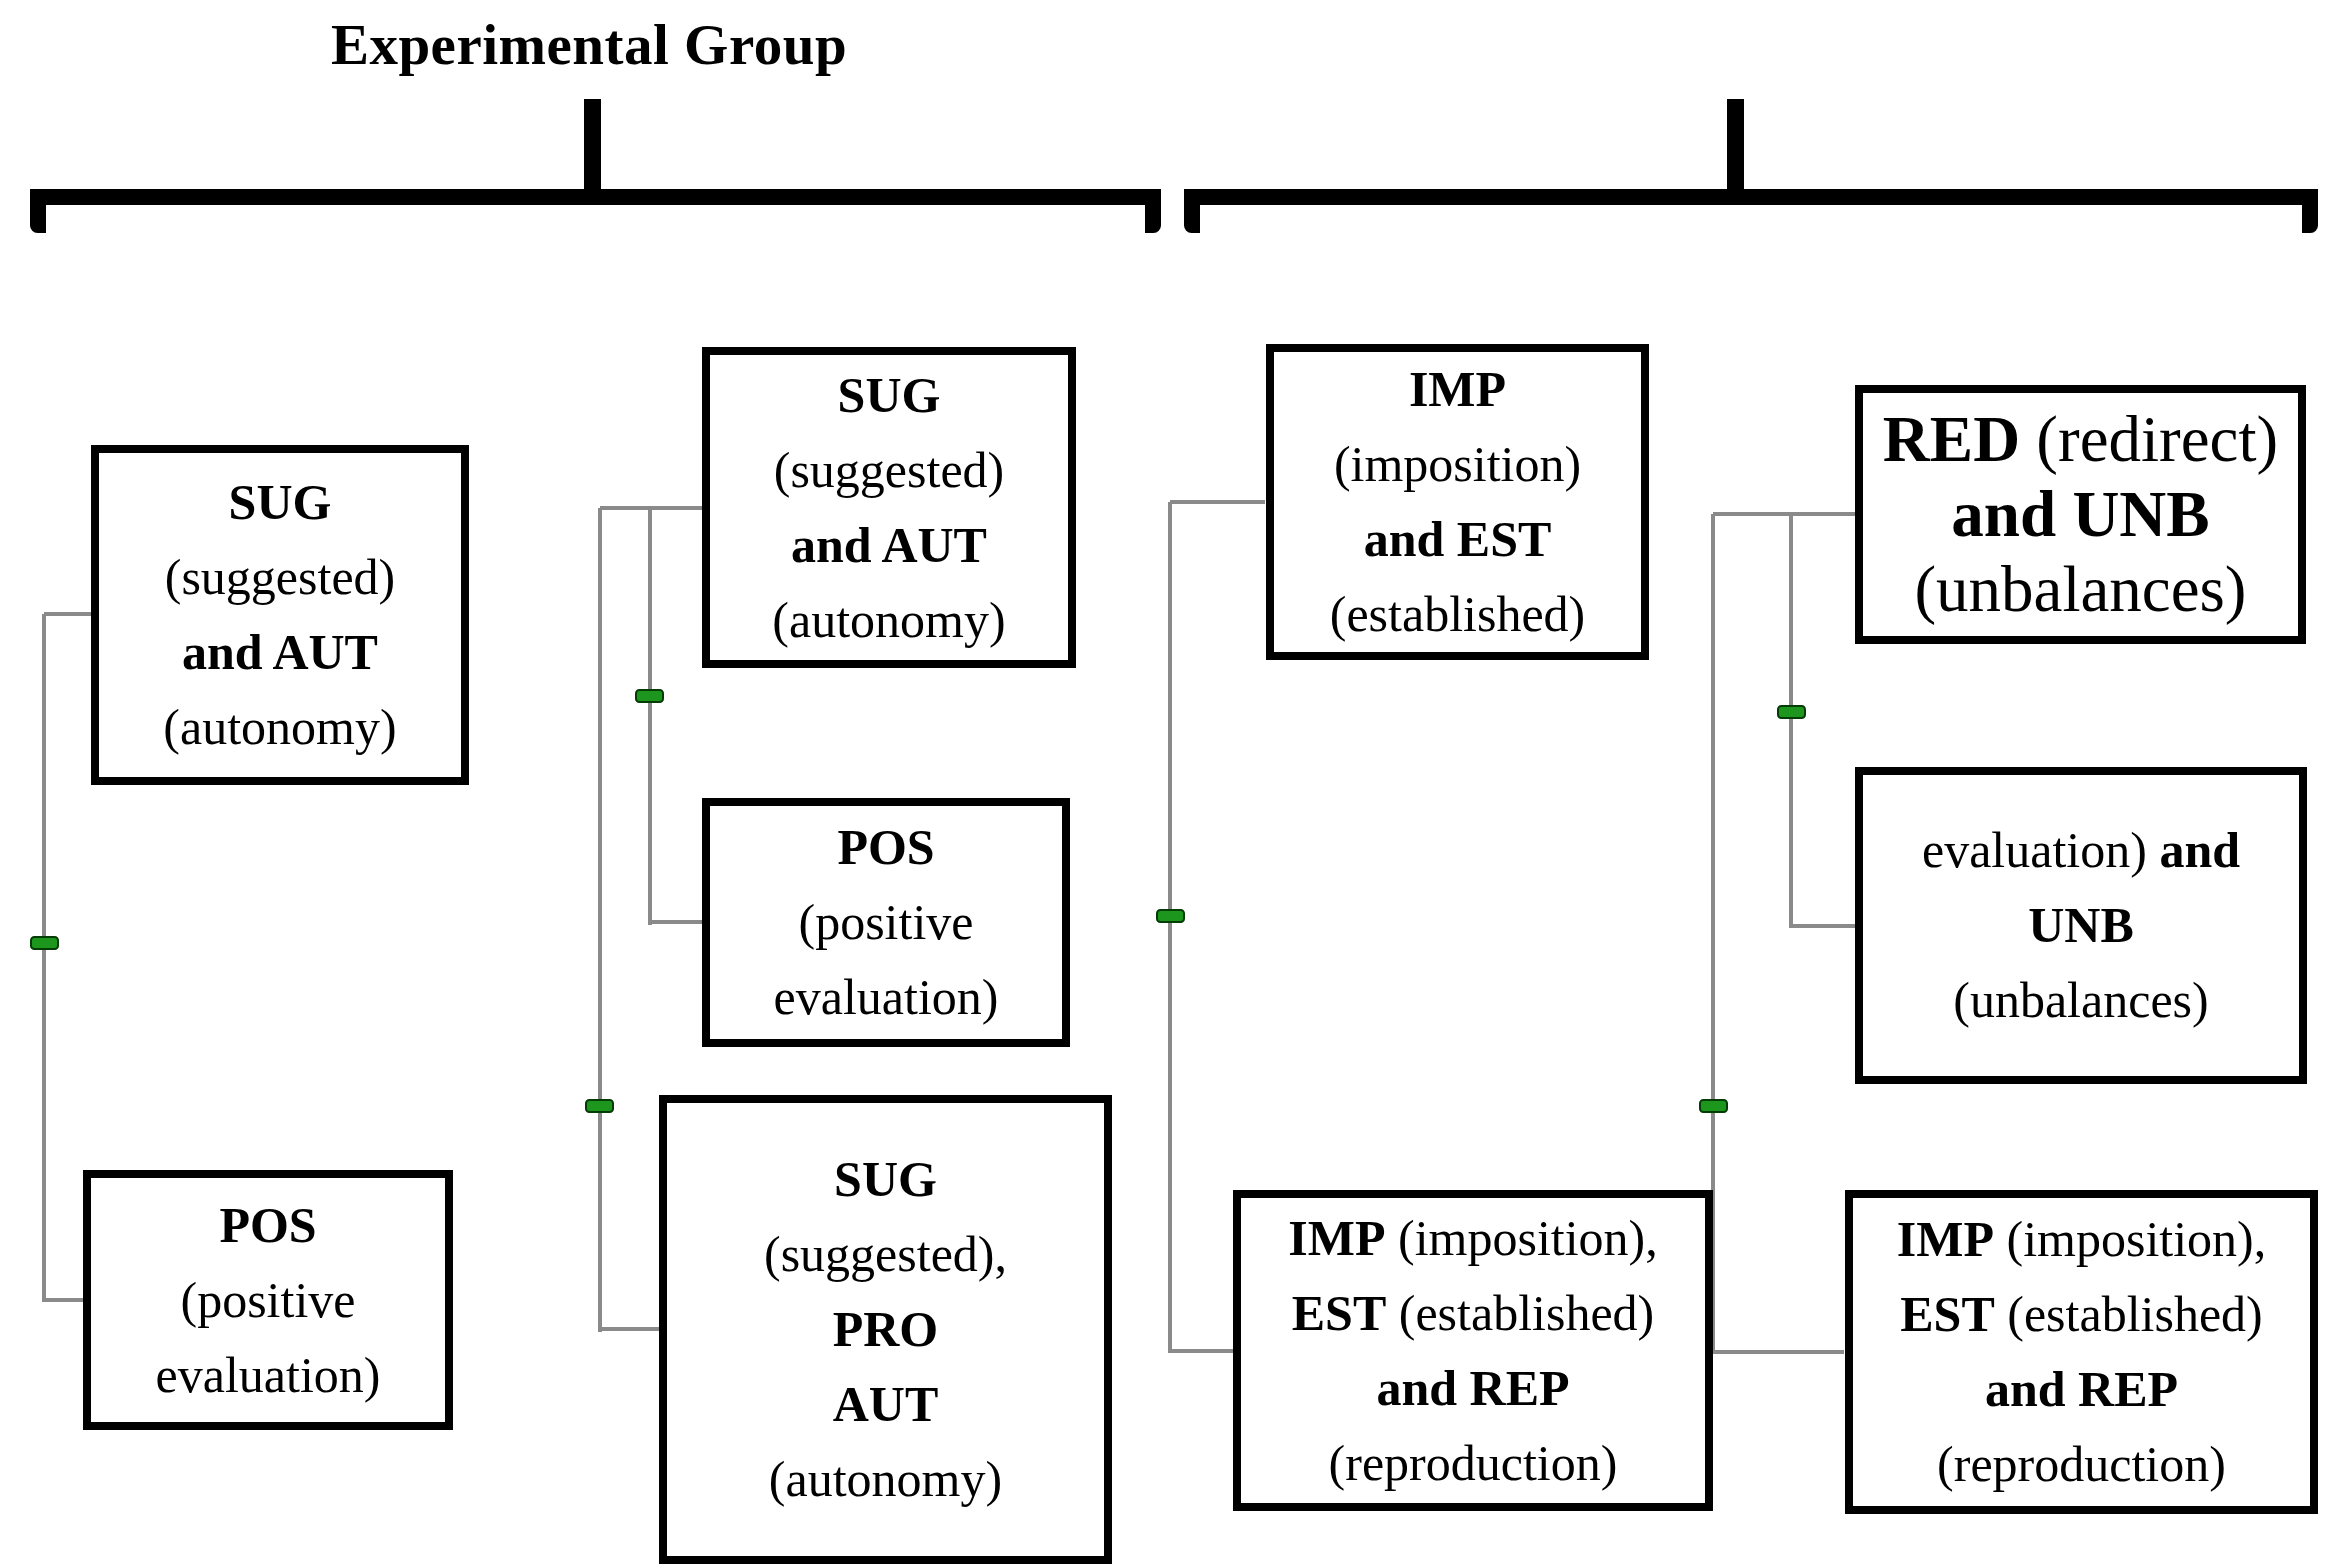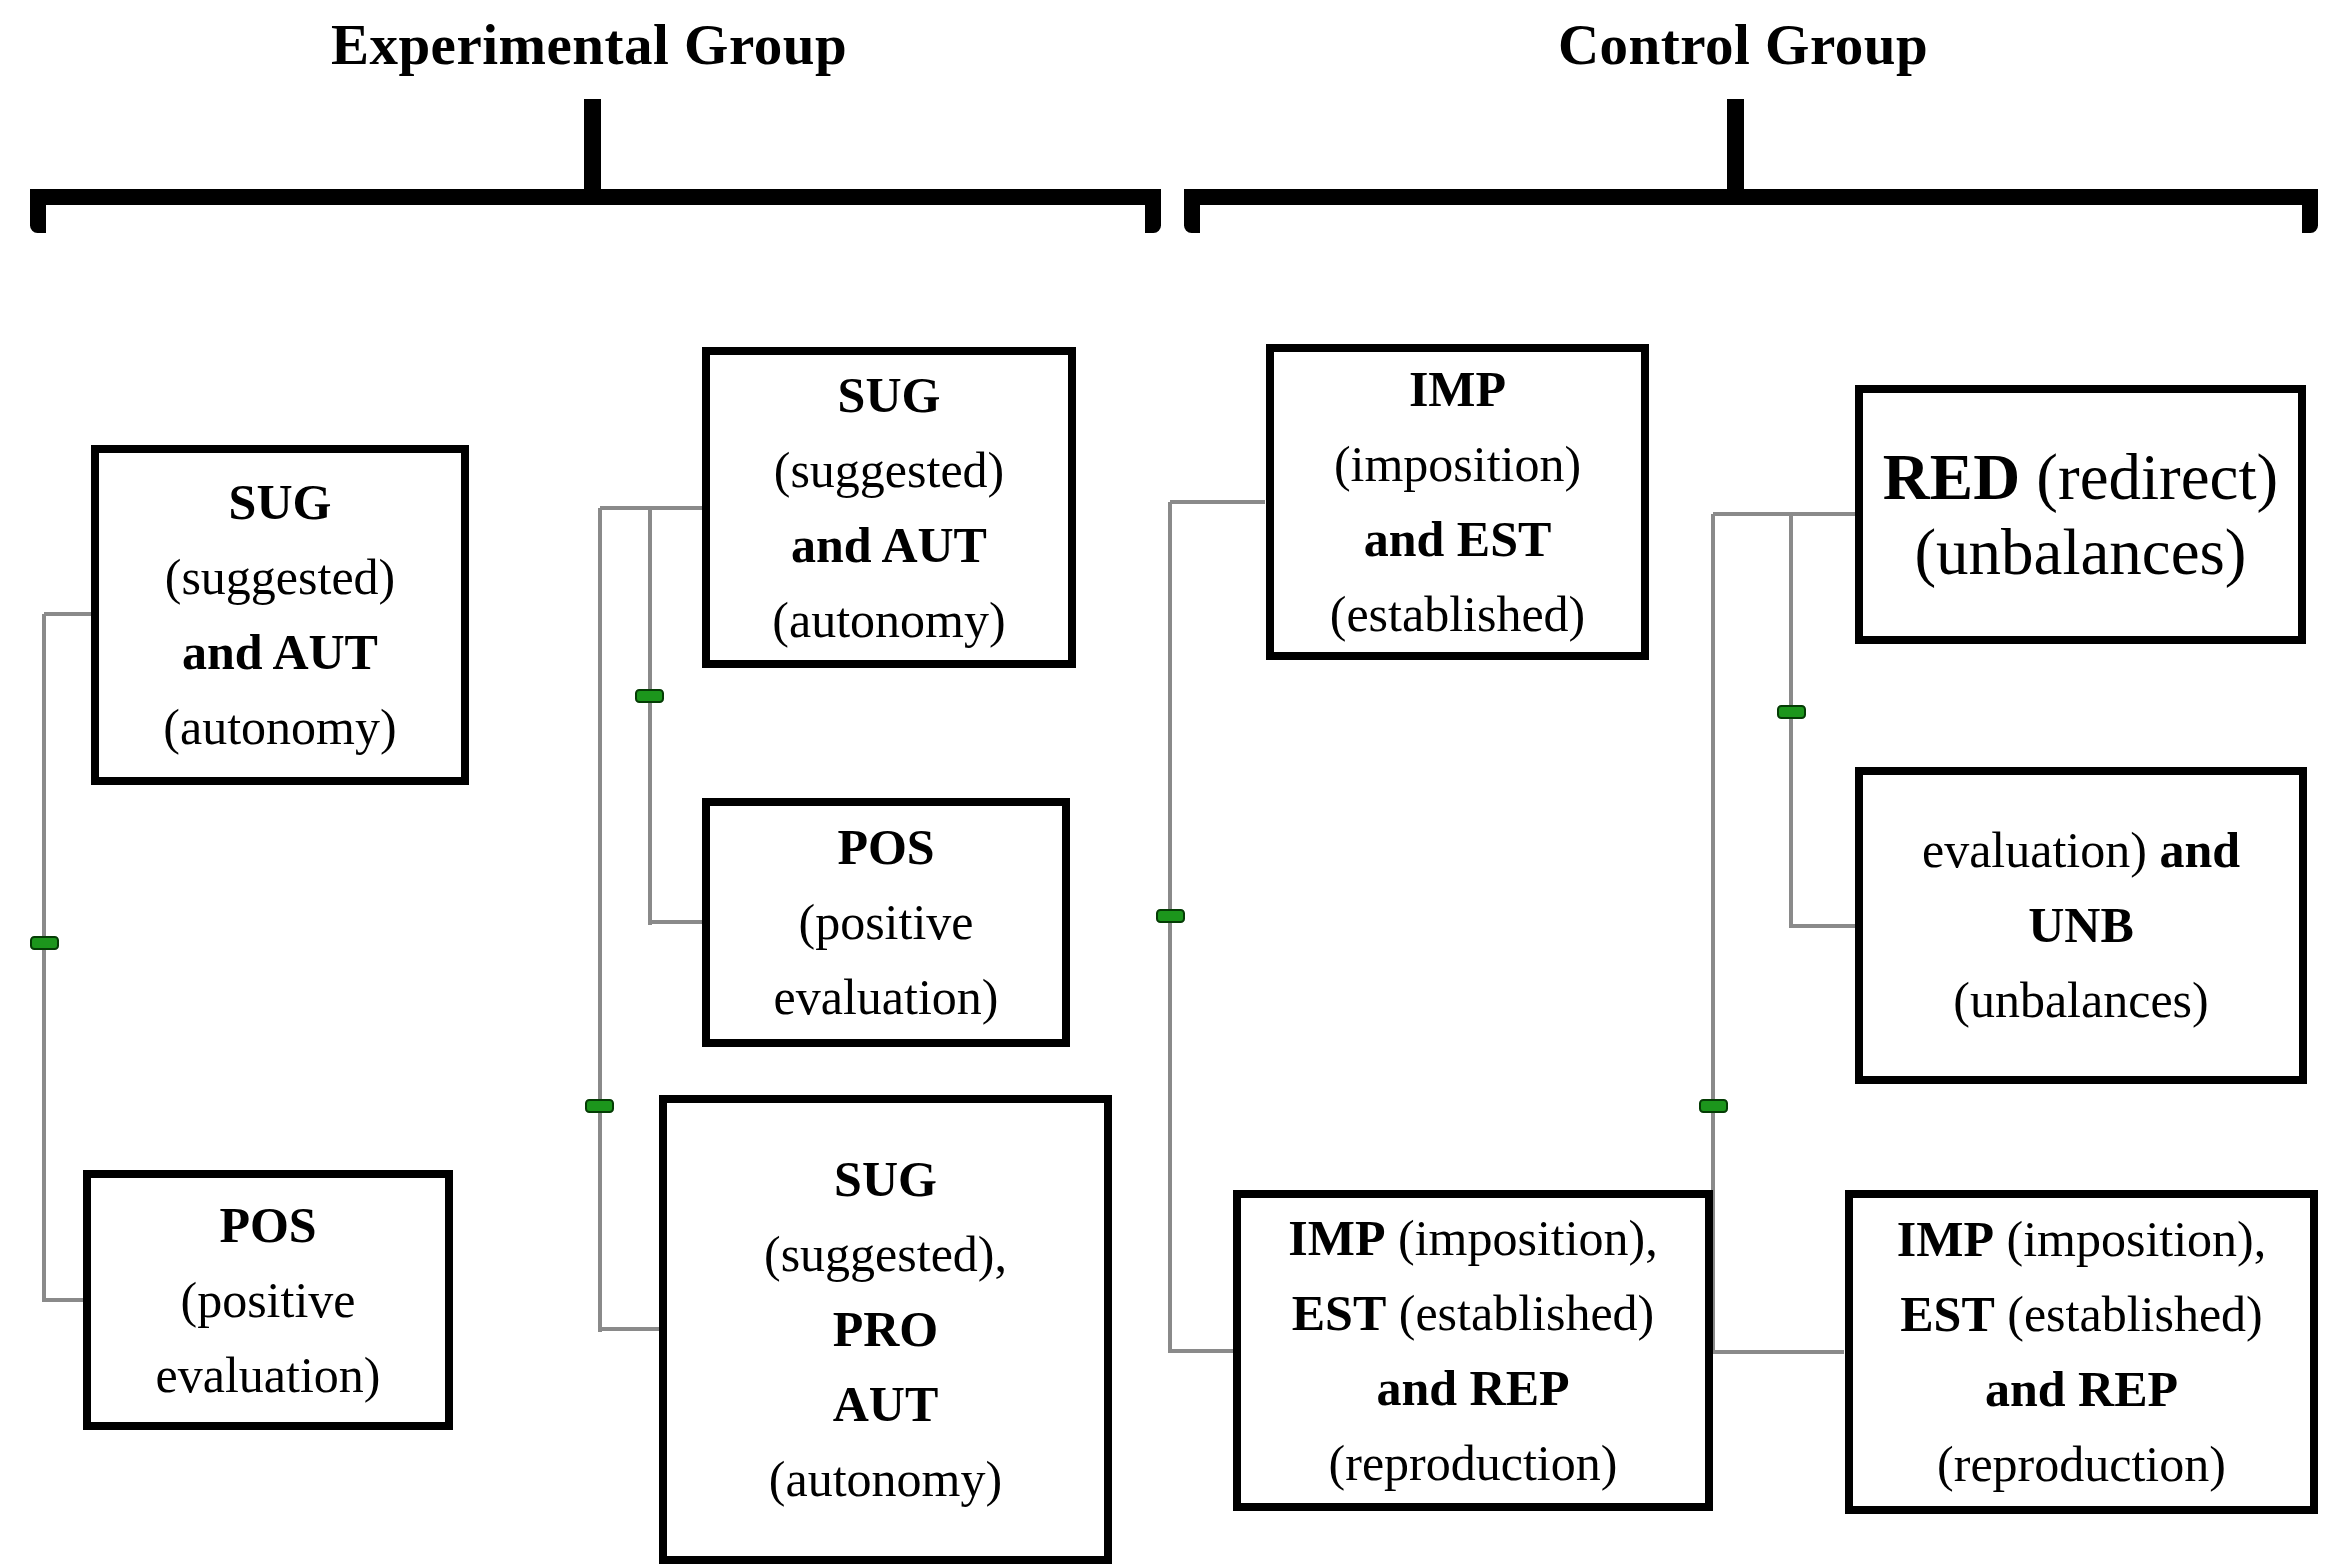--- a/index.html
+++ b/index.html
@@ -46,21 +46,20 @@
 </style>
 </head>
 <body>
 
 <div id="diagram" style="background: rgb(255, 255, 255);">
     <div class="group-title" style="left: 589px; top: 11.8px; font-size: 57px;">Experimental Group</div>
     <div class="brace-part" style="left: 30px; top: 189px; width: 1131px; height: 16px;"></div>
     <div class="brace-part brace-hook-l" style="left: 30px; top: 189px; width: 16px; height: 44px;"></div>
     <div class="brace-part brace-hook-r" style="left: 1145px; top: 189px; width: 16px; height: 44px;"></div>
     <div class="brace-part" style="left: 584px; top: 99px; width: 17px; height: 106px;"></div>
-    <div class="group-title" style="left: 1743px; top: 11.8px; font-size: 57px;">Control Group</div>
     <div class="brace-part" style="left: 1184px; top: 189px; width: 1134px; height: 16px;"></div>
     <div class="brace-part brace-hook-l" style="left: 1184px; top: 189px; width: 16px; height: 44px;"></div>
     <div class="brace-part brace-hook-r" style="left: 2302px; top: 189px; width: 16px; height: 44px;"></div>
     <div class="brace-part" style="left: 1727px; top: 99px; width: 17px; height: 106px;"></div>
     <div class="connector" style="background: rgb(138, 138, 138); left: 44px; top: 612px; width: 47px; height: 4.3px;"></div>
     <div class="connector" style="background: rgb(138, 138, 138); left: 42px; top: 614px; width: 4.3px; height: 688px;"></div>
     <div class="connector" style="background: rgb(138, 138, 138); left: 44px; top: 1298px; width: 39px; height: 4.3px;"></div>
     <div class="connector" style="background: rgb(138, 138, 138); left: 600px; top: 506px; width: 102px; height: 4.3px;"></div>
     <div class="connector" style="background: rgb(138, 138, 138); left: 648px; top: 508px; width: 4.3px; height: 417px;"></div>
     <div class="connector" style="background: rgb(138, 138, 138); left: 650px; top: 920px; width: 52px; height: 4.3px;"></div>
@@ -116,20 +115,21 @@
       <div class="bline"><span class="run-r">(established)</span></div>
     </div>
     <div class="dbox" style="left: 1233px; top: 1190px; width: 480px; height: 321px; border: 8px solid rgb(0, 0, 0); font-size: 50px; line-height: 75px;">
       <div class="bline"><span class="run-b">IMP</span><span class="run-r"> (imposition),</span></div>
       <div class="bline"><span class="run-b">EST</span><span class="run-r"> (established)</span></div>
       <div class="bline"><span class="run-b">and REP</span></div>
       <div class="bline"><span class="run-r">(reproduction)</span></div>
     </div>
     <div class="dbox" style="left: 1855px; top: 385px; width: 451px; height: 259px; border: 8px solid rgb(0, 0, 0); font-size: 65px; line-height: 75px;">
       <div class="bline"><span class="run-b">RED</span><span class="run-r"> (redirect)</span></div>
+      <div class="bline"><span class="run-b">and UNB</span></div>
       <div class="bline"><span class="run-r">(unbalances)</span></div>
     </div>
     <div class="dbox" style="left: 1855px; top: 767px; width: 452px; height: 317px; border: 8px solid rgb(0, 0, 0); font-size: 50px; line-height: 75px;">
       <div class="bline"><span class="run-r">evaluation) </span><span class="run-b">and</span></div>
       <div class="bline"><span class="run-b">UNB</span></div>
       <div class="bline"><span class="run-r">(unbalances)</span></div>
     </div>
     <div class="dbox" style="left: 1845px; top: 1190px; width: 473px; height: 324px; border: 8px solid rgb(0, 0, 0); font-size: 50px; line-height: 75px;">
       <div class="bline"><span class="run-b">IMP</span><span class="run-r"> (imposition),</span></div>
       <div class="bline"><span class="run-b">EST</span><span class="run-r"> (established)</span></div>

